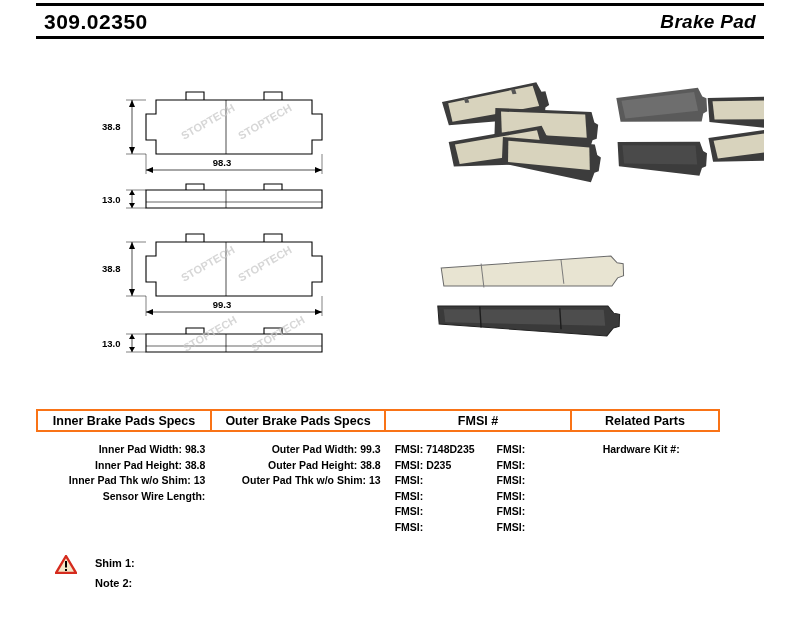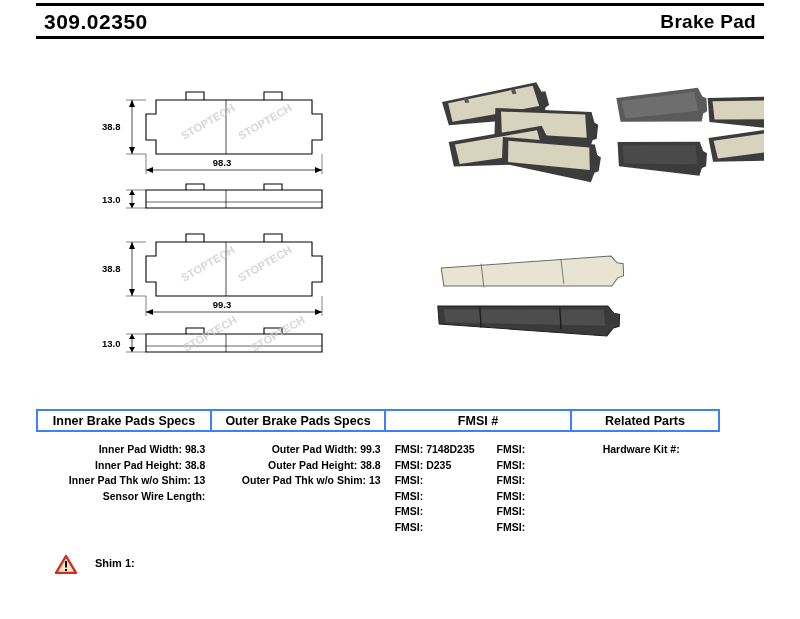--- a/index.html
+++ b/index.html
@@ -18,37 +18,37 @@
     position:absolute;left:36px;top:3px;width:728px;height:36px;
     border-top:3px solid #000;border-bottom:3px solid #000;
     box-sizing:border-box;
   }
   .partno{
     position:absolute;left:8px;top:4px;
     font-size:21px;font-weight:bold;letter-spacing:0.5px;
   }
   .prodtype{
     position:absolute;right:8px;top:5px;
-    font-size:19px;font-weight:bold;letter-spacing:0.3px;
+    font-size:19px;font-weight:bold;letter-spacing:0.3px;font-style:italic;
   }
 
   
   .drawings{position:absolute;left:36px;top:62px;width:728px;height:330px;}
 
   .dimtext{font-size:9.5px;font-weight:bold;}
 
   svg{display:block;}
 
   
   .spectable{
     position:absolute;left:36px;top:409px;width:728px;
   }
   .hdrrow{display:flex;height:23px;}
   .hdrcell{
-    border:2px solid #3b82f6;box-sizing:border-box;
+    border:2px solid #f97316;box-sizing:border-box;
     display:flex;align-items:center;justify-content:center;
     font-size:12.5px;font-weight:bold;
     margin-right:-2px;
     background:#fff;
   }
   .hdrcell:last-child{margin-right:0;}
   .c1{width:176px;}
   .c2{width:176px;}
   .c3{width:188px;}
   .c4{width:150px;}
@@ -291,15 +291,16 @@
     </div>
   </div>
 
   <div class="notes">
     <svg class="warnicon" viewBox="0 0 22 19">
       <polygon points="11,1 21,18 1,18" fill="#f3e7c8" stroke="#d52b1e" stroke-width="2.4" stroke-linejoin="round"></polygon>
       <rect x="10" y="6" width="2" height="6.5" fill="#000"></rect>
       <rect x="10" y="14" width="2" height="2" fill="#000"></rect>
     </svg>
     <div class="noteline">Shim 1:</div>
+    <div class="noteline">Note 2:</div>
   </div>
 
 </div>
 
 </body></html>

